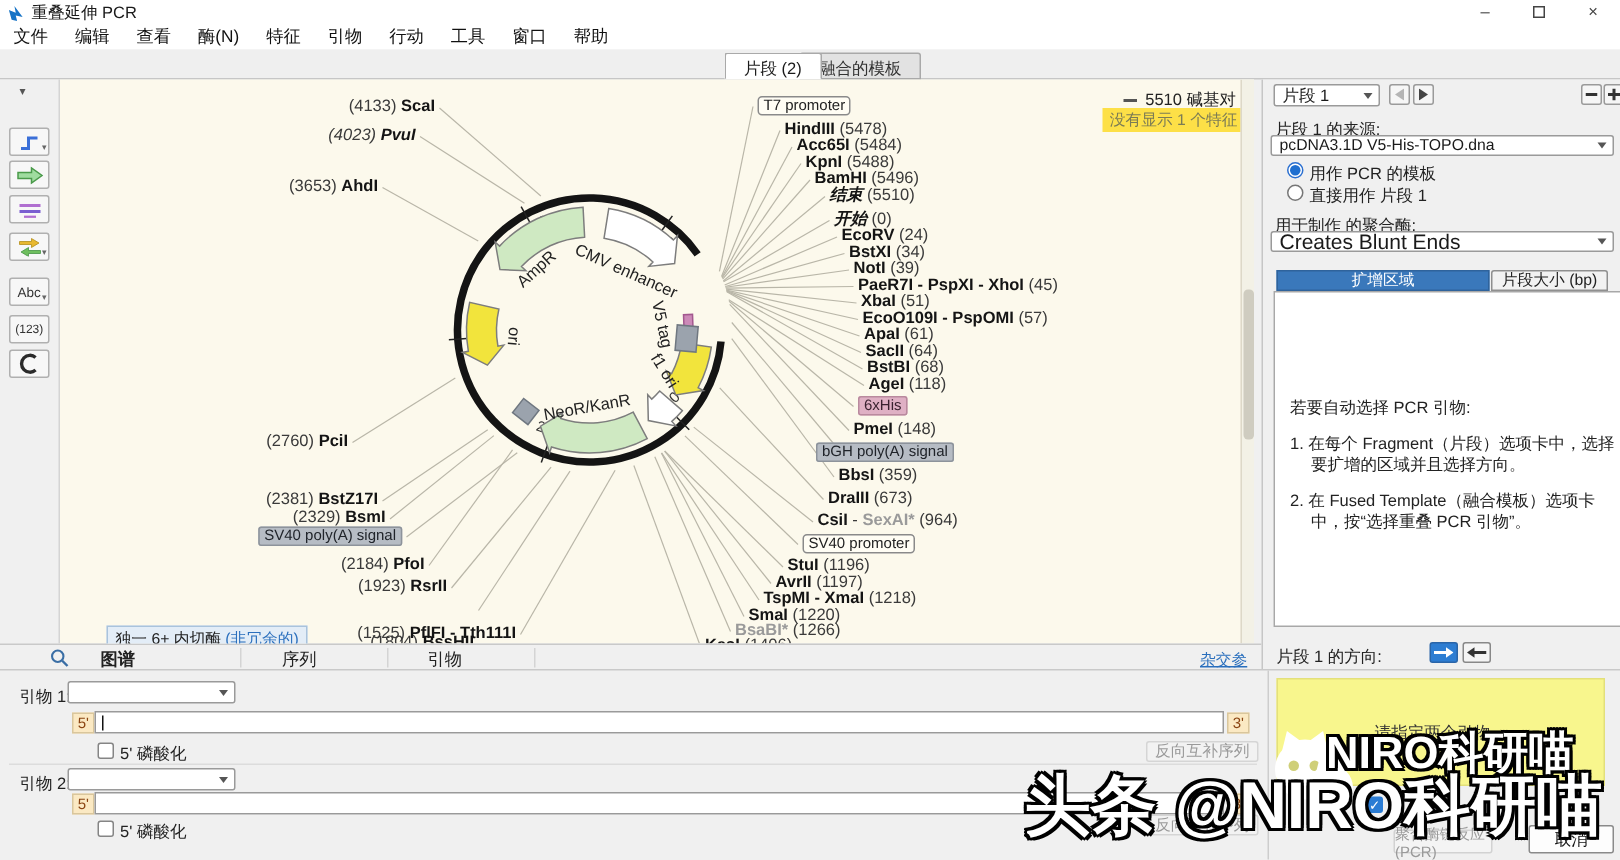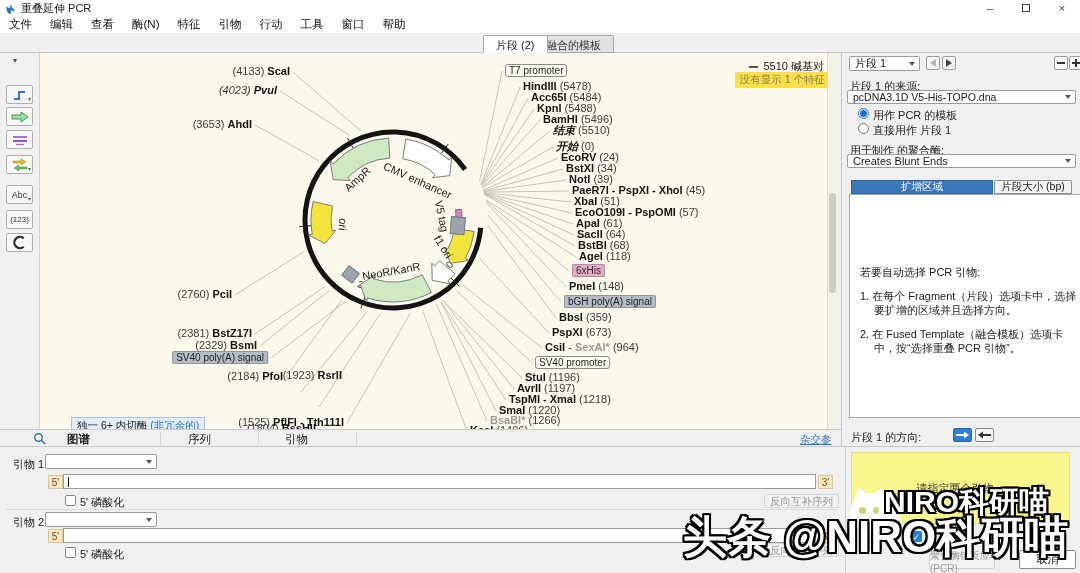--- a/index.html
+++ b/index.html
@@ -241,21 +241,21 @@
     </svg>
   <div id="map-labels">
       <div class="site site-l" style="left: 250px; top: 13px;"><span class="ps-n">(4133) </span><span class="ps-b">ScaI</span></div>
       <div class="site site-l" style="left: 237px; top: 32px; font-style: italic;"><span class="ps-n">(4023) </span><span class="ps-b">PvuI</span></div>
       <div class="site site-l" style="left: 212px; top: 66px;"><span class="ps-n">(3653) </span><span class="ps-b">AhdI</span></div>
       <div class="site site-l" style="left: 192px; top: 236px;"><span class="ps-n">(2760) </span><span class="ps-b">PciI</span></div>
       <div class="site site-l" style="left: 212px; top: 275px;"><span class="ps-n">(2381) </span><span class="ps-b">BstZ17I</span></div>
       <div class="site site-l" style="left: 217px; top: 287px;"><span class="ps-n">(2329) </span><span class="ps-b">BsmI</span></div>
       <div class="site site-l" style="left: 228px; top: 299px;"><span class="ps-gray">SV40 poly(A) signal</span></div>
       <div class="site site-l" style="left: 243px; top: 318px;"><span class="ps-n">(2184) </span><span class="ps-b">PfoI</span></div>
-      <div class="site site-l" style="left: 258px; top: 317px; margin-left: 44px;"><span class="ps-n">(1923) </span><span class="ps-b">RsrII</span></div>
+      <div class="site site-l" style="left: 258px; top: 333px;"><span class="ps-n">(1923) </span><span class="ps-b">RsrII</span></div>
       <div class="site site-l" style="left: 276px; top: 354px; margin-top: 16px;"><span class="ps-n">(1804) </span><span class="ps-b">BssHII</span></div>
       <div class="site site-l" style="left: 304px; top: 364px;"><span class="ps-n">(1525) </span><span class="ps-b">PflFI - Tth111I</span></div>
       <div class="site" style="left: 465px; top: 12px;"><span class="ps-box">T7 promoter</span></div>
       <div class="site" style="left: 483px; top: 28px;"><span class="ps-b">HindIII</span><span class="ps-n"> (5478)</span></div>
       <div class="site" style="left: 491px; top: 39px;"><span class="ps-b">Acc65I</span><span class="ps-n"> (5484)</span></div>
       <div class="site" style="left: 497px; top: 50px;"><span class="ps-b">KpnI</span><span class="ps-n"> (5488)</span></div>
       <div class="site" style="left: 503px; top: 61px;"><span class="ps-b">BamHI</span><span class="ps-n"> (5496)</span></div>
       <div class="site" style="left: 513px; top: 72px;"><span class="ps-i">结束</span><span class="ps-n"> (5510)</span></div>
       <div class="site" style="left: 516px; top: 88px;"><span class="ps-i">开始</span><span class="ps-n"> (0)</span></div>
       <div class="site" style="left: 521px; top: 99px;"><span class="ps-b">EcoRV</span><span class="ps-n"> (24)</span></div>
@@ -263,23 +263,23 @@
       <div class="site" style="left: 529px; top: 121px;"><span class="ps-b">NotI</span><span class="ps-n"> (39)</span></div>
       <div class="site" style="left: 532px; top: 132px;"><span class="ps-b">PaeR7I - PspXI - XhoI</span><span class="ps-n"> (45)</span></div>
       <div class="site" style="left: 534px; top: 143px;"><span class="ps-b">XbaI</span><span class="ps-n"> (51)</span></div>
       <div class="site" style="left: 535px; top: 154px;"><span class="ps-b">EcoO109I - PspOMI</span><span class="ps-n"> (57)</span></div>
       <div class="site" style="left: 536px; top: 165px;"><span class="ps-b">ApaI</span><span class="ps-n"> (61)</span></div>
       <div class="site" style="left: 537px; top: 176px;"><span class="ps-b">SacII</span><span class="ps-n"> (64)</span></div>
       <div class="site" style="left: 538px; top: 187px;"><span class="ps-b">BstBI</span><span class="ps-n"> (68)</span></div>
       <div class="site" style="left: 539px; top: 198px;"><span class="ps-b">AgeI</span><span class="ps-n"> (118)</span></div>
       <div class="site" style="left: 532px; top: 212px;"><span class="ps-pink">6xHis</span></div>
       <div class="site" style="left: 529px; top: 228px;"><span class="ps-b">PmeI</span><span class="ps-n"> (148)</span></div>
-      <div class="site" style="left: 524px; top: 243px;"><span class="ps-gray">bGH poly(A) signal</span></div>
+      <div class="site" style="left: 504px; top: 243px;"><span class="ps-gray">bGH poly(A) signal</span></div>
       <div class="site" style="left: 519px; top: 259px;"><span class="ps-b">BbsI</span><span class="ps-n"> (359)</span></div>
-      <div class="site" style="left: 512px; top: 274px;"><span class="ps-b">PspXI</span><span class="ps-n"> (673)</span></div>
+      <div class="site" style="left: 512px; top: 274px;"><span class="ps-b">DraIII</span><span class="ps-n"> (673)</span></div>
       <div class="site" style="left: 505px; top: 289px;"><span class="ps-b">CsiI</span><span class="ps-n"> - </span><span class="ps-g">SexAI*</span><span class="ps-n"> (964)</span></div>
       <div class="site" style="left: 495px; top: 304px;"><span class="ps-box">SV40 promoter</span></div>
       <div class="site" style="left: 485px; top: 319px;"><span class="ps-b">StuI</span><span class="ps-n"> (1196)</span></div>
       <div class="site" style="left: 477px; top: 330px; text-align: center;"><span class="ps-b">AvrII</span><span class="ps-n"> (1197)</span></div>
       <div class="site" style="left: 469px; top: 341px;"><span class="ps-b">TspMI - XmaI</span><span class="ps-n"> (1218)</span></div>
       <div class="site" style="left: 459px; top: 352px;"><span class="ps-b">SmaI</span><span class="ps-n"> (1220)</span></div>
       <div class="site" style="left: 450px; top: 362px;"><span class="ps-g">BsaBI*</span><span class="ps-n"> (1266)</span></div>
       <div class="site" style="left: 430px; top: 372px;"><span class="ps-b">KasI</span><span class="ps-n"> (1406)</span></div>
     </div>
   <div class="bp-indicator">
@@ -341,21 +341,21 @@
   <div class="combo" style="left:5px;top:37px;width:229px;height:14px;font-size:10.5px">
       <span>pcDNA3.1D V5-His-TOPO.dna</span>
     </div>
 
   <div class="radio checked" style="left:16px;top:55px"></div>
   <div class="plabel" style="left:31px;top:55px">用作 PCR 的模板</div>
   <div class="radio" style="left:16px;top:70px"></div>
   <div class="plabel" style="left:31px;top:70px">直接用作 片段 1</div>
 
   <div class="plabel" style="left:8px;top:90px">用于制作 的聚合酶:</div>
-  <div class="combo" style="left:5px;top:101px;width:229px;height:14px;font-size:11px">
+  <div class="combo" style="left:5px;top:101px;width:229px;height:14px;font-size:14px">
       <span>Creates Blunt Ends</span>
     </div>
 
   <div class="ptab active" style="left:9px;top:127px;width:142px">扩增区域</div>
   <div class="ptab inactive" style="left:152px;top:127px;width:78px">片段大小 (bp)</div>
 
   <div class="instructions">
     <span class="scroll-arrow" style="top:3px">▲</span>
     <span class="scroll-arrow" style="bottom:3px">▼</span>
     <div class="instr-inner">

